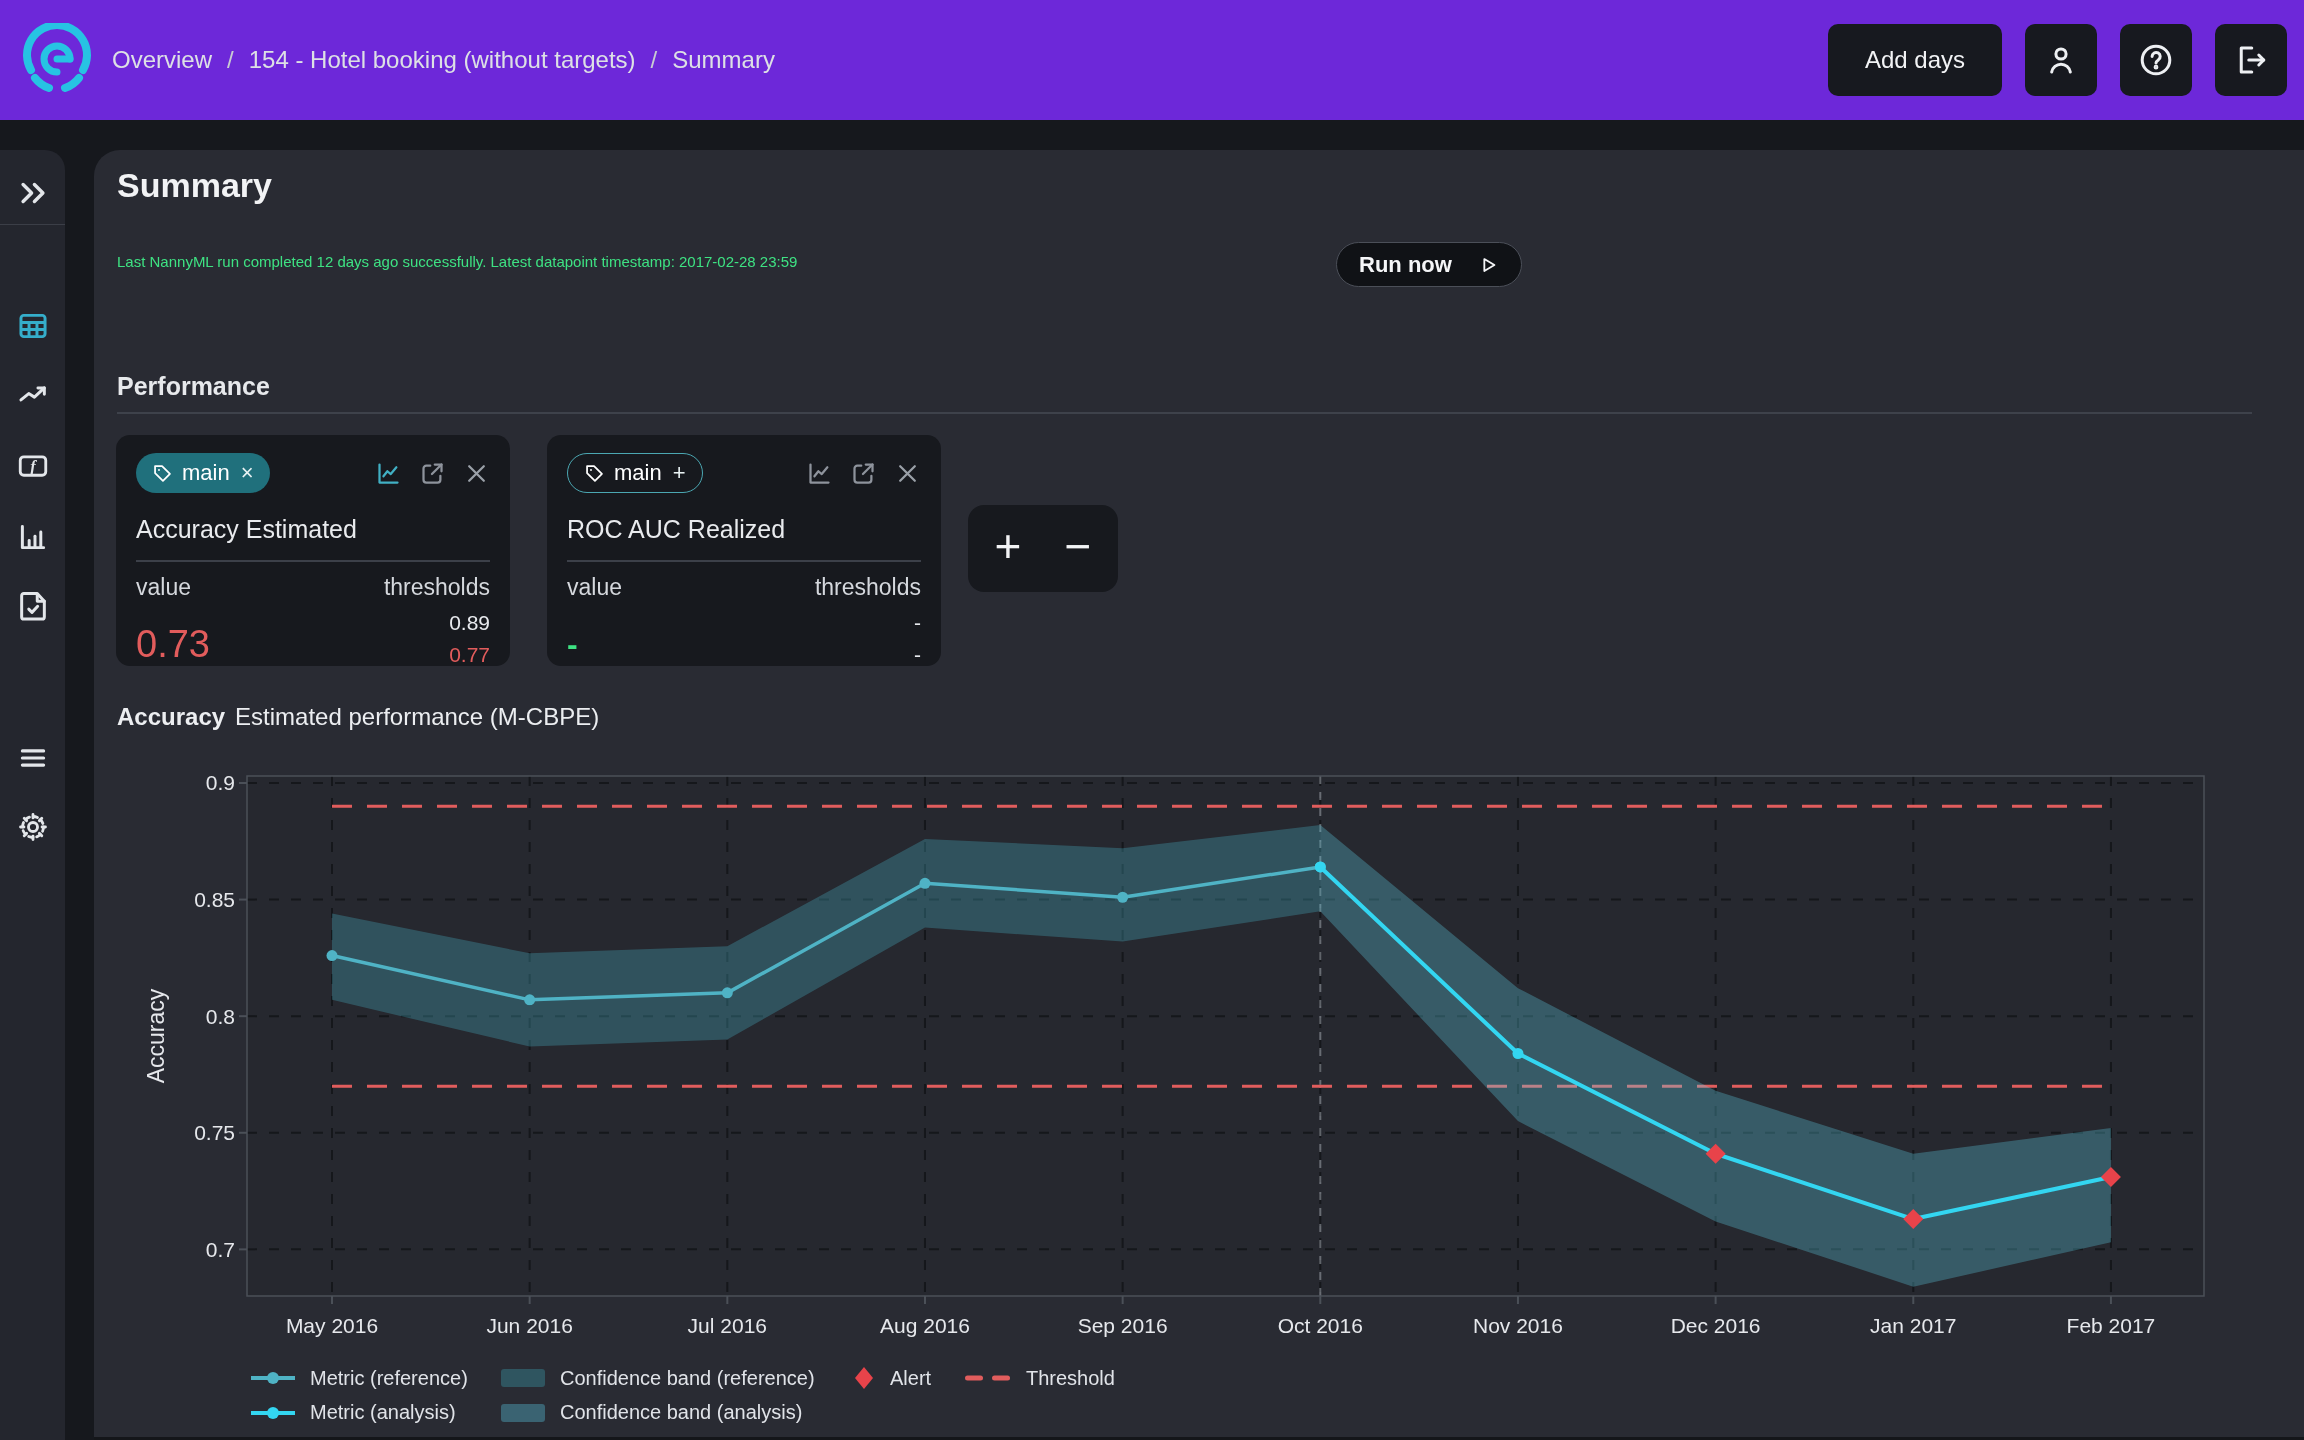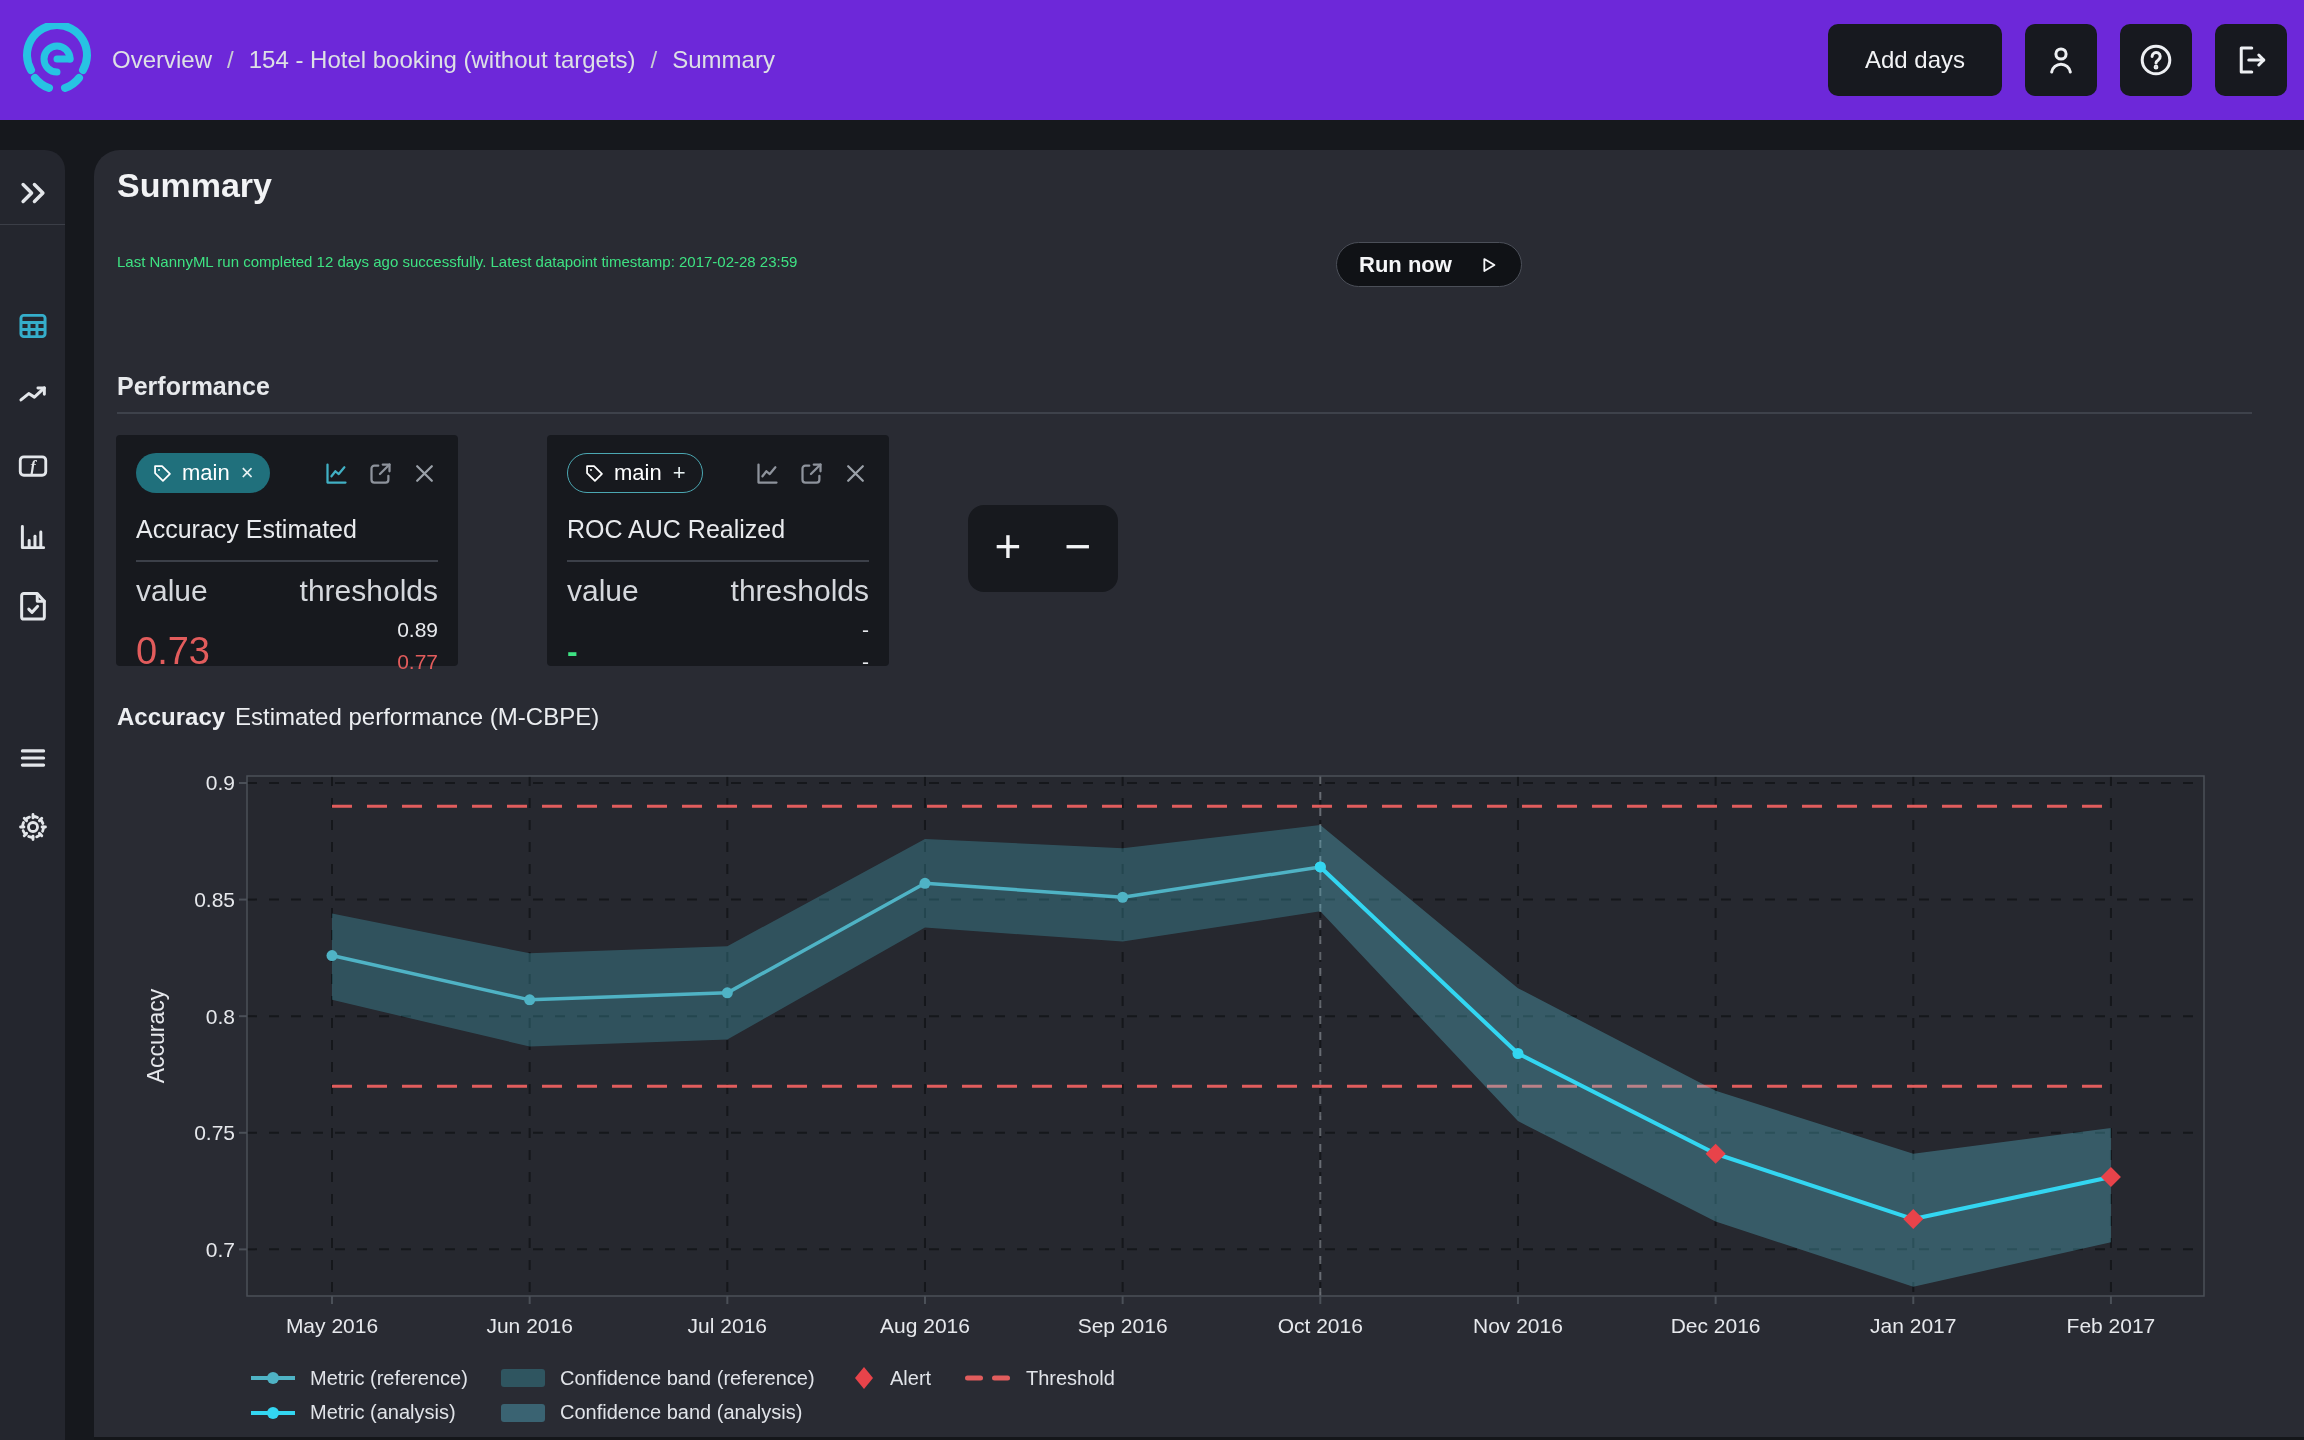--- a/index.html
+++ b/index.html
@@ -37,36 +37,36 @@
   .status-text { position:absolute; left:23px; top:103px; font-size:15px; color:#3ee283; }
   .run-now { position:absolute; left:1242px; top:92px; height:45px; padding:0 22px;
     display:flex; align-items:center; gap:25px; background:#101216; border:1.5px solid #4b4f58;
     border-radius:23px; color:#f5f6f8; font-size:22px; font-weight:bold; font-family:inherit; cursor:pointer; }
   .run-now svg { width:22px; height:22px; }
 
   .section-title { position:absolute; left:23px; top:222px; font-size:25px; color:#e7e9ec; }
   .section-divider { position:absolute; left:23px; top:262px; width:2135px; height:1.5px; background:#3e424b; }
 
   
-  .metric-card { position:absolute; top:285px; width:342px; height:231px; background:#17191e;
-    border-radius:4px; padding:18px 20px; }
+  .metric-card { position:absolute; top:285px; width:394px; height:231px; background:#17191e;
+    border-radius:14px; padding:18px 20px; }
   .card-0 { left:22px; } .card-1 { left:453px; }
   .card-head { display:flex; justify-content:space-between; align-items:center; }
   .tag-pill { display:inline-flex; align-items:center; gap:9px; height:40px; padding:0 16px;
     border-radius:20px; color:#fff; font-size:22px; cursor:pointer; }
   .tag-pill.filled { background:#20707c; }
   .tag-pill.outline { background:transparent; border:1.5px solid #4ba7b2; }
   .tag-pill svg { width:21px; height:21px; }
   .tag-action { font-size:22px; color:#e9f2f3; margin-left:2px; }
   .card-icons { display:flex; gap:17px; align-items:center; }
   .card-icons svg { width:27px; height:27px; cursor:pointer; }
   .card-title { margin-top:22px; font-size:25px; color:#e9ebee; }
   .card-divider { margin-top:16px; height:1.5px; background:#3c4049; }
   .card-labels { margin-top:12px; display:flex; justify-content:space-between;
-    font-size:30px; color:#d5d8dd; }
+    font-size:23px; color:#d5d8dd; }
   .card-values { display:flex; justify-content:space-between; align-items:center; margin-top:6px; }
   .big-value { font-size:38px; margin-top:12px; }
   .big-value.alert { color:#e25c5c; }
   .big-value.ok { color:#3ee283; font-weight:bold; font-size:32px; }
   .thresholds { display:flex; flex-direction:column; align-items:flex-end; }
   .th { font-size:21px; color:#e8eaee; line-height:32px; }
   .th.alert { color:#e25c5c; }
 
   .addremove { position:absolute; left:874px; top:355px; width:150px; height:87px;
     background:#17191e; border-radius:16px; display:flex; align-items:center;

